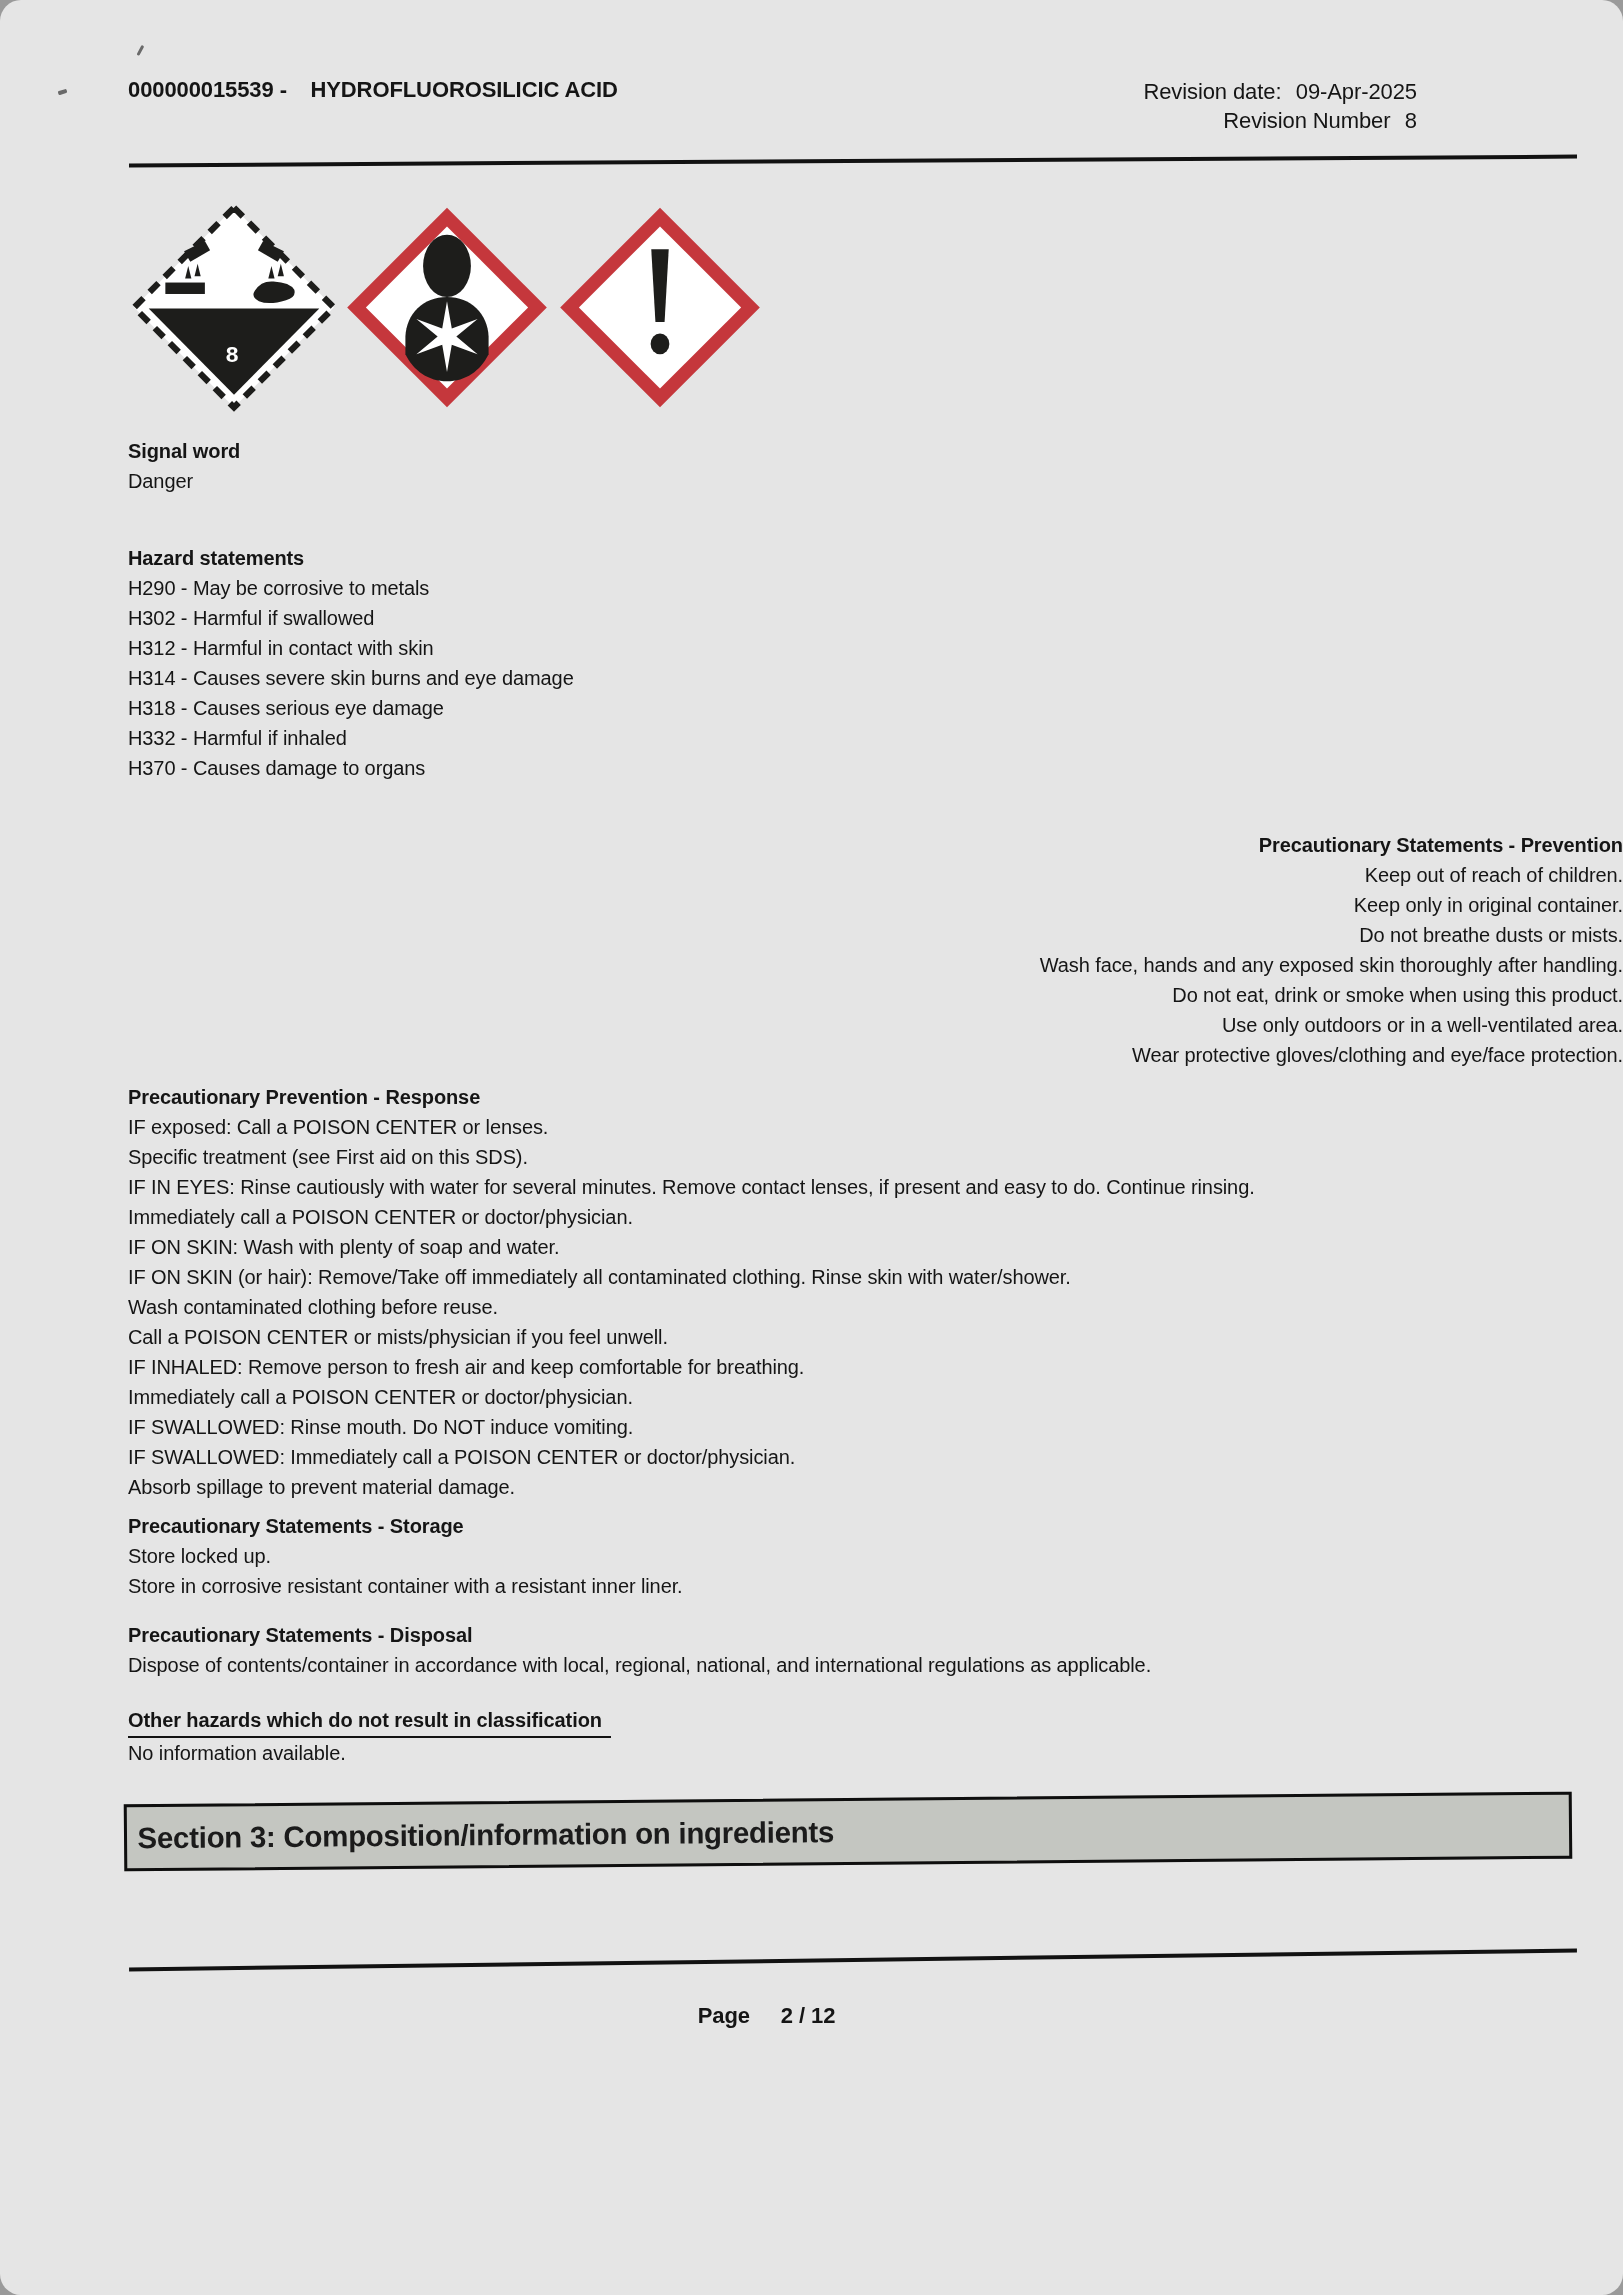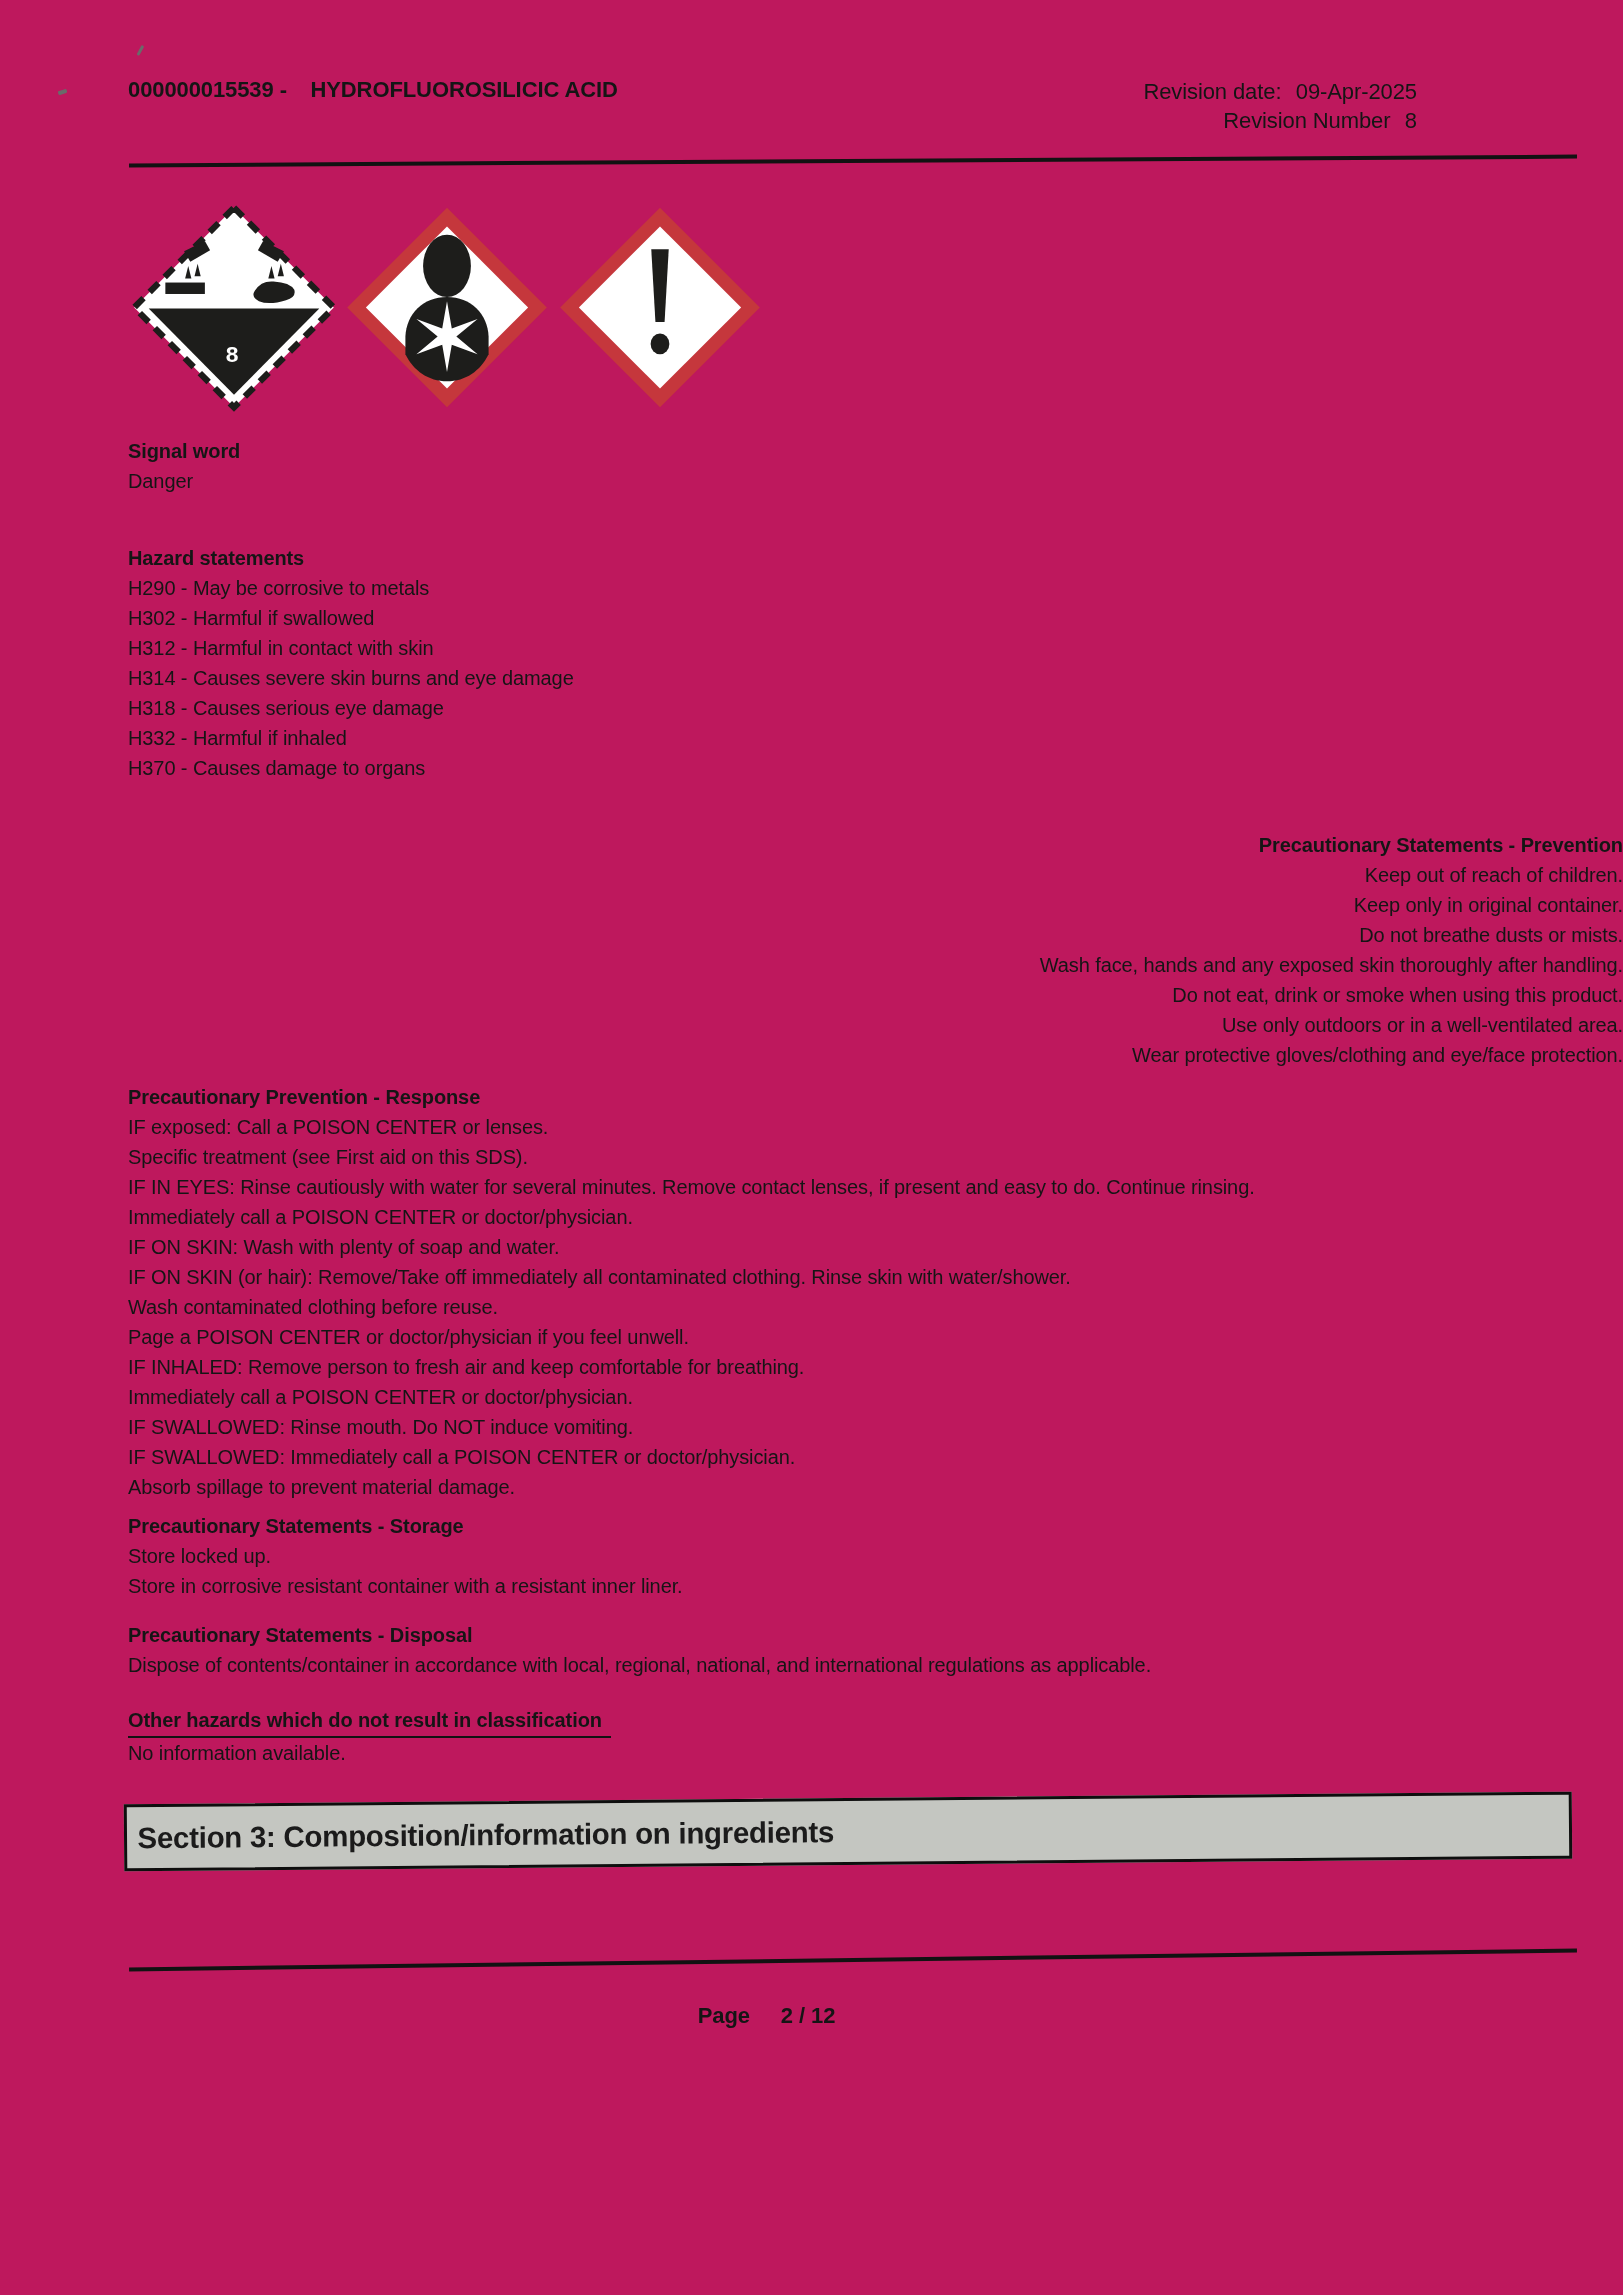--- a/index.html
+++ b/index.html
@@ -6,25 +6,26 @@
     --ink:#151515;
     --ghs_red:#c5373c;
     --pictogram_black:#1d1d1b;
     --section_bar_bg:#c4c6c1;
   }
   *{margin:0;padding:0;box-sizing:border-box;}
   html,body{background:#9a9a9a;}
   .page{
     position:relative;
     width:1623px;height:2295px;
-    background:#be185d;
+    background:#e5e5e5;
     font-family:"Liberation Sans", sans-serif;
     color:var(--ink);
     overflow:hidden;
     letter-spacing:-0.1px;
+    border-radius:21px;
   }
   .speckle{position:absolute;background:#6a6a6a;border-radius:1.3px;}
   .speckle.s1{left:139px;top:45px;width:3.3px;height:10.5px;transform:rotate(28deg);}
   .speckle.s2{left:58px;top:90px;width:9.2px;height:3.9px;transform:rotate(-18deg);}
 
   
   .header{
     display:flex;justify-content:space-between;align-items:flex-start;
     padding:77px 206px 0 128px;
   }
@@ -175,21 +176,21 @@
   <section class="block" style="margin-top:11.8px;">
     <div class="h">Precautionary Prevention - Response</div>
     <div>
         <div>IF exposed: Call a POISON CENTER or lenses.</div>
         <div>Specific treatment (see First aid on this SDS).</div>
         <div>IF IN EYES: Rinse cautiously with water for several minutes. Remove contact lenses, if present and easy to do. Continue rinsing.</div>
         <div>Immediately call a POISON CENTER or doctor/physician.</div>
         <div>IF ON SKIN: Wash with plenty of soap and water.</div>
         <div>IF ON SKIN (or hair): Remove/Take off immediately all contaminated clothing. Rinse skin with water/shower.</div>
         <div>Wash contaminated clothing before reuse.</div>
-        <div>Page a POISON CENTER or doctor/physician if you feel unwell.</div>
+        <div>Call a POISON CENTER or mists/physician if you feel unwell.</div>
         <div>IF INHALED: Remove person to fresh air and keep comfortable for breathing.</div>
         <div>Immediately call a POISON CENTER or doctor/physician.</div>
         <div>IF SWALLOWED: Rinse mouth. Do NOT induce vomiting.</div>
         <div>IF SWALLOWED: Immediately call a POISON CENTER or doctor/physician.</div>
         <div>Absorb spillage to prevent material damage.</div>
       </div>
   </section>
 
   <section class="block" style="margin-top:9.2px;">
     <div class="h">Precautionary Statements - Storage</div>

